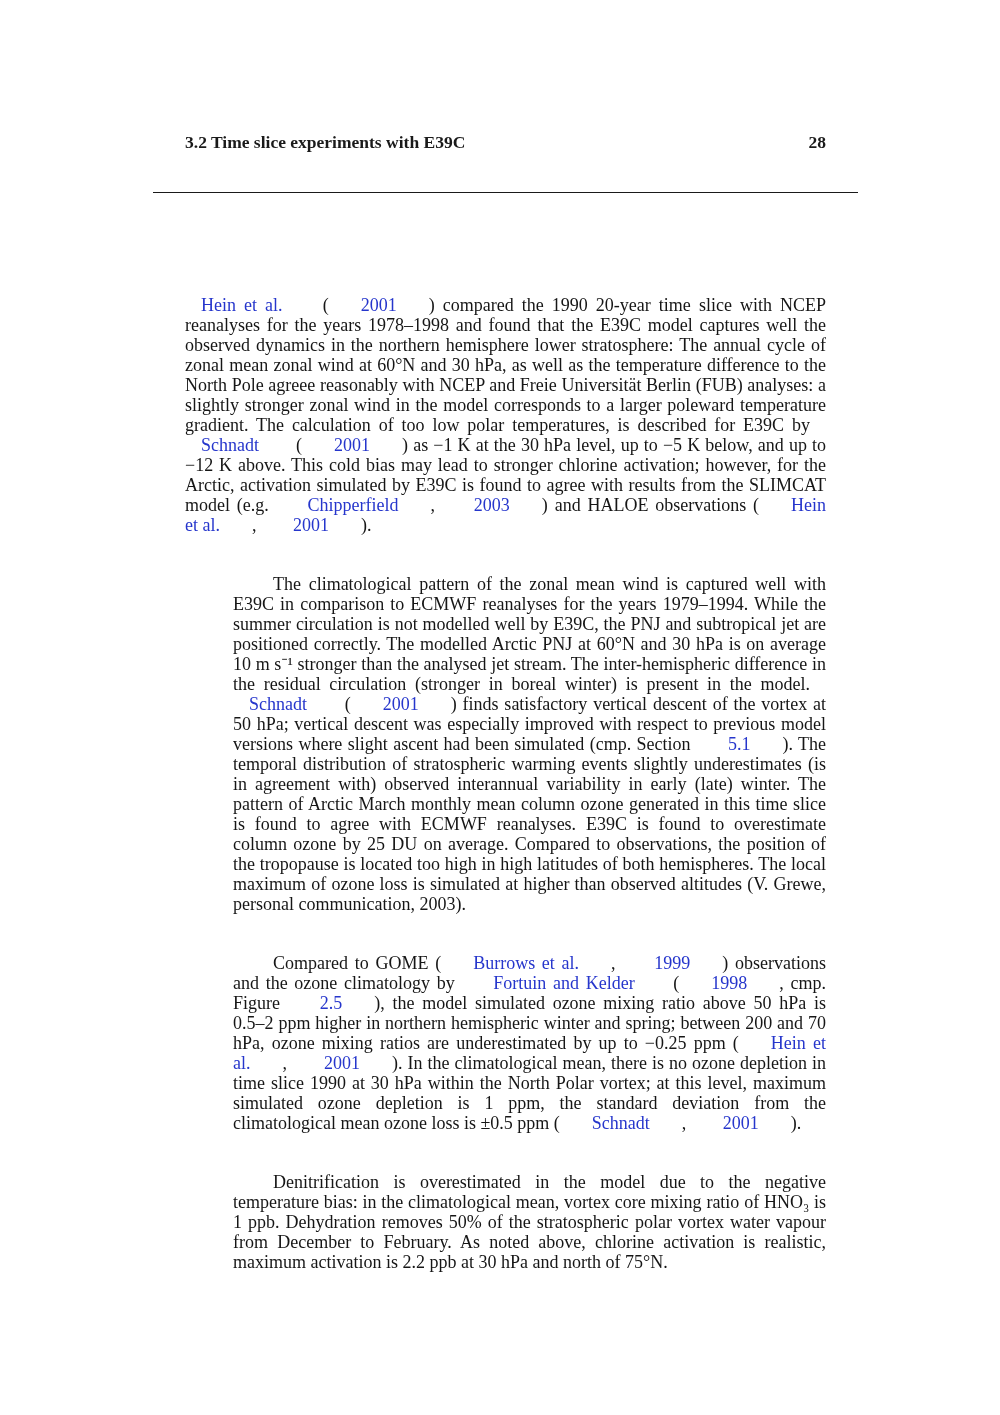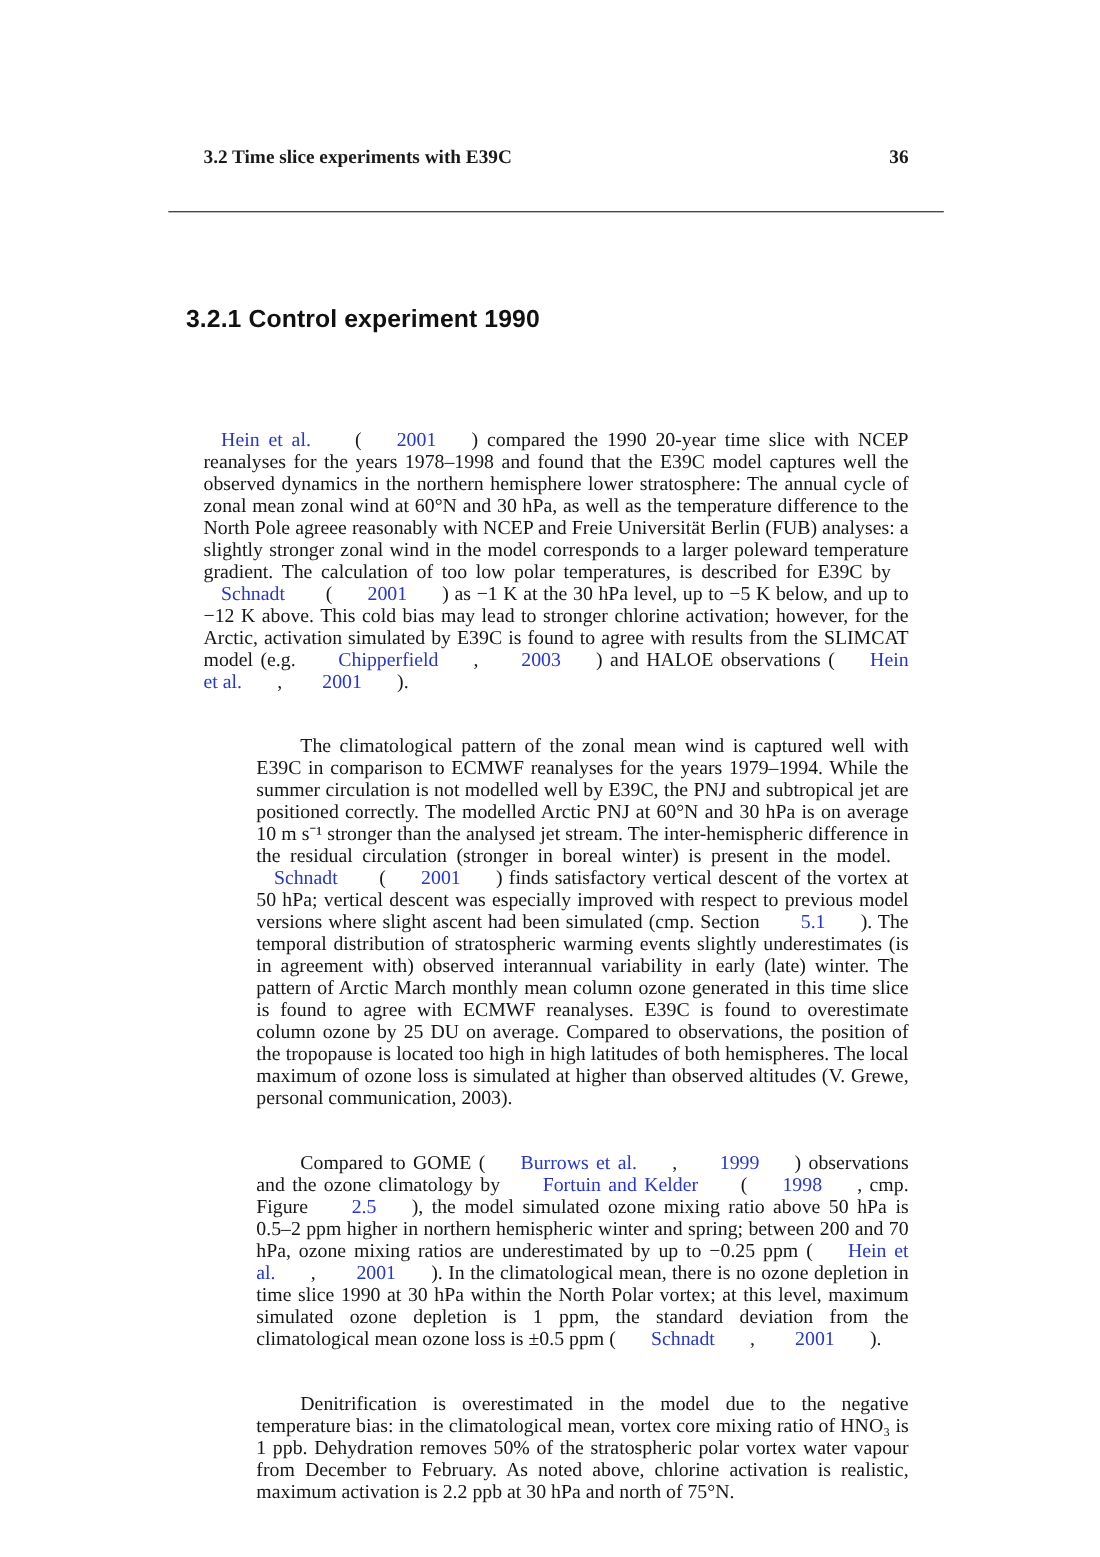--- a/index.html
+++ b/index.html
@@ -58,26 +58,25 @@
   }
 </style>
 </head>
 <body>
 
 <div class="page">
   <div class="content">
 
     <div class="running-header">
       <span>3.2 Time slice experiments with E39C</span>
-      <span>36</span>
+      <span>28</span>
     </div>
 
     <hr class="header-rule">
 
-    <h2 class="section-heading">3.2.1  Control experiment 1990</h2>
 
     <div class="body-text">
       <p><a class="cite">Hein et al.</a><span> (</span><a class="cite">2001</a><span>) compared the 1990 20-year time slice with NCEP reanalyses for the years 1978–1998 and found that the E39C model captures well the observed dynamics in the northern hemisphere lower stratosphere: The annual cycle of zonal mean zonal wind at 60°N and 30 hPa, as well as the temperature difference to the North Pole agreee reasonably with NCEP and Freie Universität Berlin (FUB) analyses: a slightly stronger zonal wind in the model corresponds to a larger poleward temperature gradient. The calculation of too low polar temperatures, is described for E39C by </span><a class="cite">Schnadt</a><span> (</span><a class="cite">2001</a><span>) as −1 K at the 30 hPa level, up to −5 K below, and up to −12 K above. This cold bias may lead to stronger chlorine activation; however, for the Arctic, activation simulated by E39C is found to agree with results from the SLIMCAT model (e.g. </span><a class="cite">Chipperfield</a><span>, </span><a class="cite">2003</a><span>) and HALOE observations (</span><a class="cite">Hein et al.</a><span>, </span><a class="cite">2001</a><span>).</span></p>
       <p class="indent"><span>The climatological pattern of the zonal mean wind is captured well with E39C in comparison to ECMWF reanalyses for the years 1979–1994. While the summer circulation is not modelled well by E39C, the PNJ and subtropical jet are positioned correctly. The modelled Arctic PNJ at 60°N and 30 hPa is on average 10 m s⁻¹ stronger than the analysed jet stream. The inter-hemispheric difference in the residual circulation (stronger in boreal winter) is present in the model. </span><a class="cite">Schnadt</a><span> (</span><a class="cite">2001</a><span>) finds satisfactory vertical descent of the vortex at 50 hPa; vertical descent was especially improved with respect to previous model versions where slight ascent had been simulated (cmp. Section </span><a class="cite">5.1</a><span>). The temporal distribution of stratospheric warming events slightly underestimates (is in agreement with) observed interannual variability in early (late) winter. The pattern of Arctic March monthly mean column ozone generated in this time slice is found to agree with ECMWF reanalyses. E39C is found to overestimate column ozone by 25 DU on average. Compared to observations, the position of the tropopause is located too high in high latitudes of both hemispheres. The local maximum of ozone loss is simulated at higher than observed altitudes (V. Grewe, personal communication, 2003).</span></p>
       <p class="indent"><span>Compared to GOME (</span><a class="cite">Burrows et al.</a><span>, </span><a class="cite">1999</a><span>) observations and the ozone climatology by </span><a class="cite">Fortuin and Kelder</a><span> (</span><a class="cite">1998</a><span>, cmp. Figure </span><a class="cite">2.5</a><span>), the model simulated ozone mixing ratio above 50 hPa is 0.5–2 ppm higher in northern hemispheric winter and spring; between 200 and 70 hPa, ozone mixing ratios are underestimated by up to −0.25 ppm (</span><a class="cite">Hein et al.</a><span>, </span><a class="cite">2001</a><span>). In the climatological mean, there is no ozone depletion in time slice 1990 at 30 hPa within the North Polar vortex; at this level, maximum simulated ozone depletion is 1 ppm, the standard deviation from the climatological mean ozone loss is ±0.5 ppm (</span><a class="cite">Schnadt</a><span>, </span><a class="cite">2001</a><span>).</span></p>
       <p class="indent"><span>Denitrification is overestimated in the model due to the negative temperature bias: in the climatological mean, vortex core mixing ratio of HNO₃ is 1 ppb. Dehydration removes 50% of the stratospheric polar vortex water vapour from December to February. As noted above, chlorine activation is realistic, maximum activation is 2.2 ppb at 30 hPa and north of 75°N.</span></p>
     </div>
 
   </div>
 </div>

